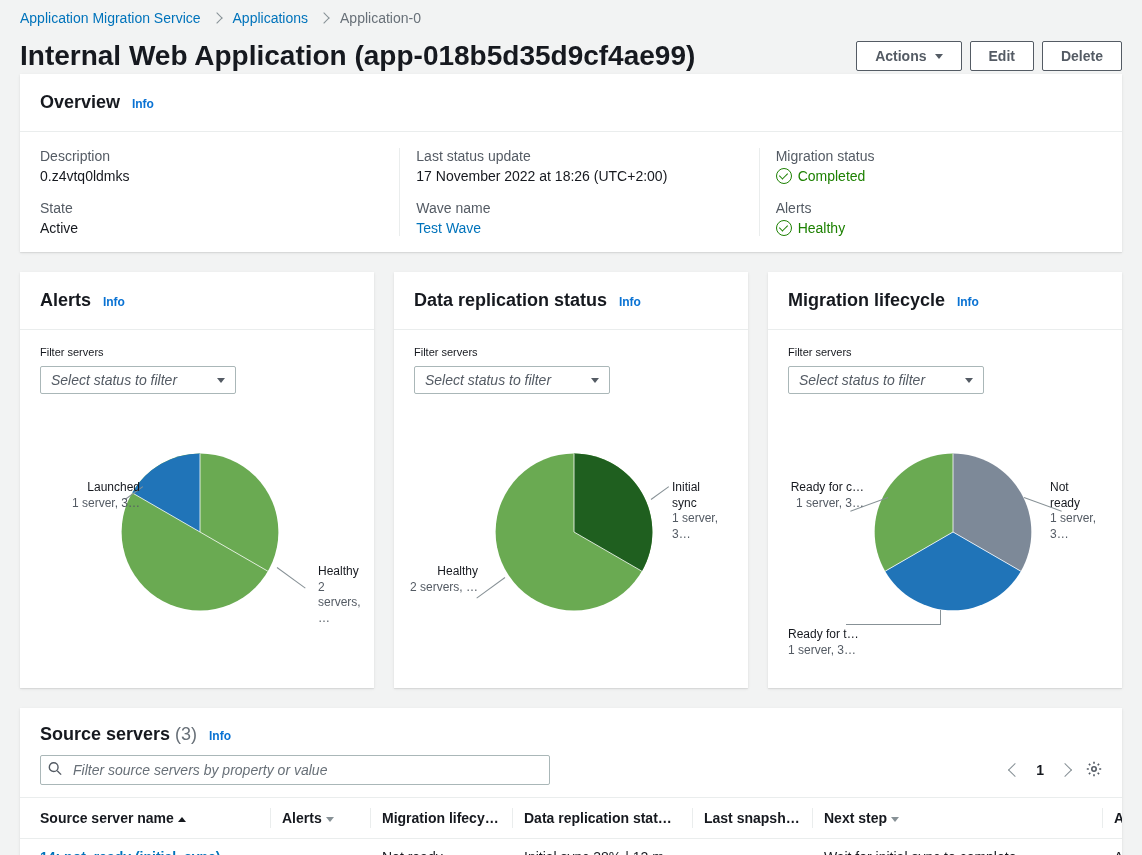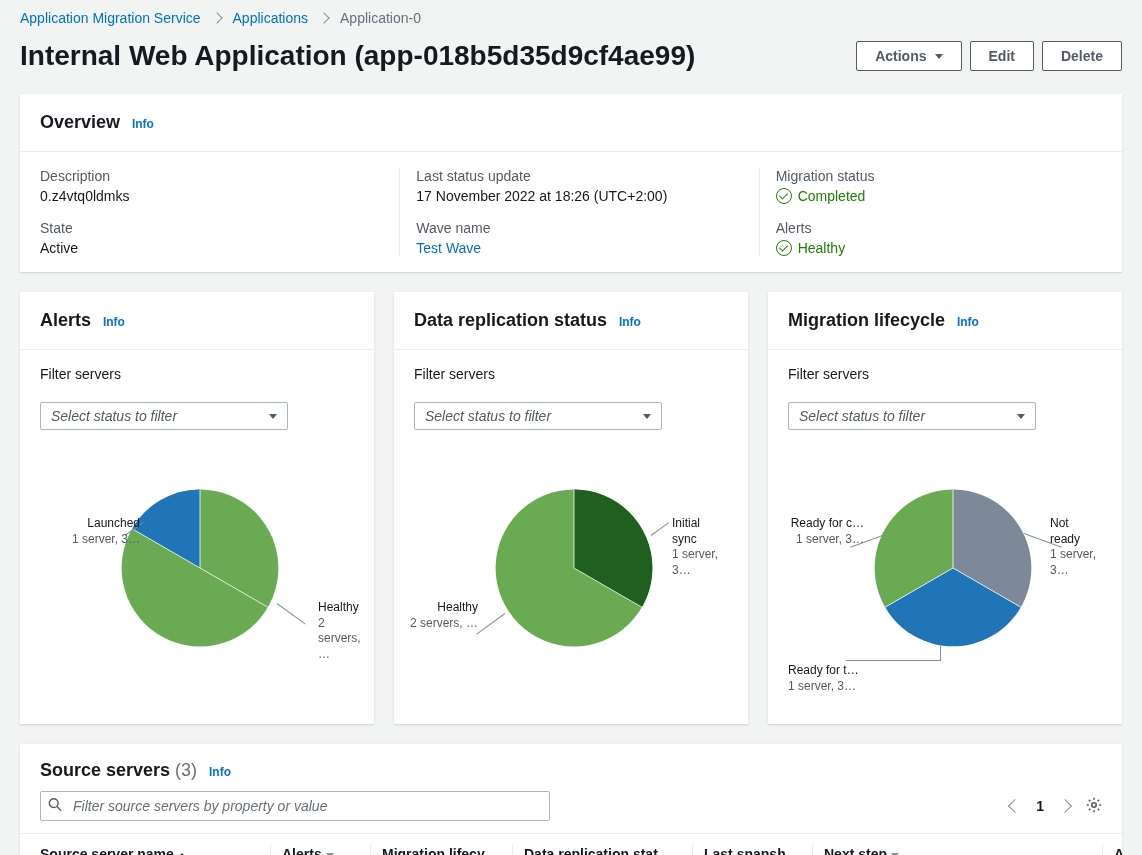--- a/index.html
+++ b/index.html
@@ -28,21 +28,21 @@
   a, .link{color:var(--link); text-decoration:none;}
   .page{padding:0 20px 20px 20px;}
 
   
   .breadcrumbs{display:flex;align-items:center;gap:12px;padding:10px 0 14px 0;font-size:14px;}
   .breadcrumbs .crumb{color:var(--link);}
   .breadcrumbs .crumb.current{color:#687078;}
   .chev{width:8px;height:8px;border-top:1.5px solid #879196;border-right:1.5px solid #879196;transform:rotate(45deg);}
 
   
-  .header-row{display:flex;justify-content:space-between;align-items:center;margin-bottom:22px;}
+  .header-row{display:flex;justify-content:space-between;align-items:center;margin-bottom:2px;}
   .page-title{font-size:28px;font-weight:700;margin:0;}
   .header-actions{display:flex;gap:8px;}
   .btn{
     background:#fff;border:1px solid #545b64;padding:6px 18px;font-weight:700;
     font-size:14px;border-radius:2px;color:#545b64;cursor:pointer;display:inline-flex;align-items:center;gap:8px;
   }
   .caret-down{width:0;height:0;border-left:4px solid transparent;border-right:4px solid transparent;border-top:5px solid #545b64;}
 
   
   .panel{background:#fff;border-radius:0;box-shadow:0 1px 1px rgba(0,0,0,.06),0 1px 3px rgba(0,0,0,.08);margin-bottom:20px;}
@@ -64,23 +64,23 @@
   .status-line{display:flex;align-items:center;gap:6px;color:var(--green);font-weight:400;font-size:14px;}
   .check-circle{
     width:16px;height:16px;border:1.5px solid var(--green);border-radius:50%;position:relative;flex:none;
   }
   .check-circle::after{
     content:"";position:absolute;left:4px;top:1.5px;width:4px;height:7px;border-right:1.5px solid var(--green);border-bottom:1.5px solid var(--green);transform:rotate(45deg);
   }
 
   
   .three-col{display:grid;grid-template-columns:repeat(3,1fr);gap:20px;border-radius:13px;}
-  .filter-label{font-size:14px;margin-bottom:20px;}
+  .filter-label{font-size:11px;margin-bottom:8px;}
   .select{
-    width:248px;border:1px solid var(--border2);background:#fff;padding:5px 10px;
+    width:196px;border:1px solid var(--border2);background:#fff;padding:5px 10px;
     display:flex;justify-content:space-between;align-items:center;border-radius:2px;font-size:14px;
   }
   .select .placeholder{color:#545b64;font-style:italic;}
   .tri{width:0;height:0;border-left:4px solid transparent;border-right:4px solid transparent;border-top:5px solid #545b64;}
 
   .chart-area{position:relative;height:270px;margin-top:8px;}
   .pie{position:absolute;width:160px;height:160px;border-radius:50%;}
   .pie-hairline{stroke:#fff;stroke-width:1;}
   .chart-label{position:absolute;font-size:12px;line-height:1.3;max-width:110px;}
   .chart-label .l1{color:#16191f;}

